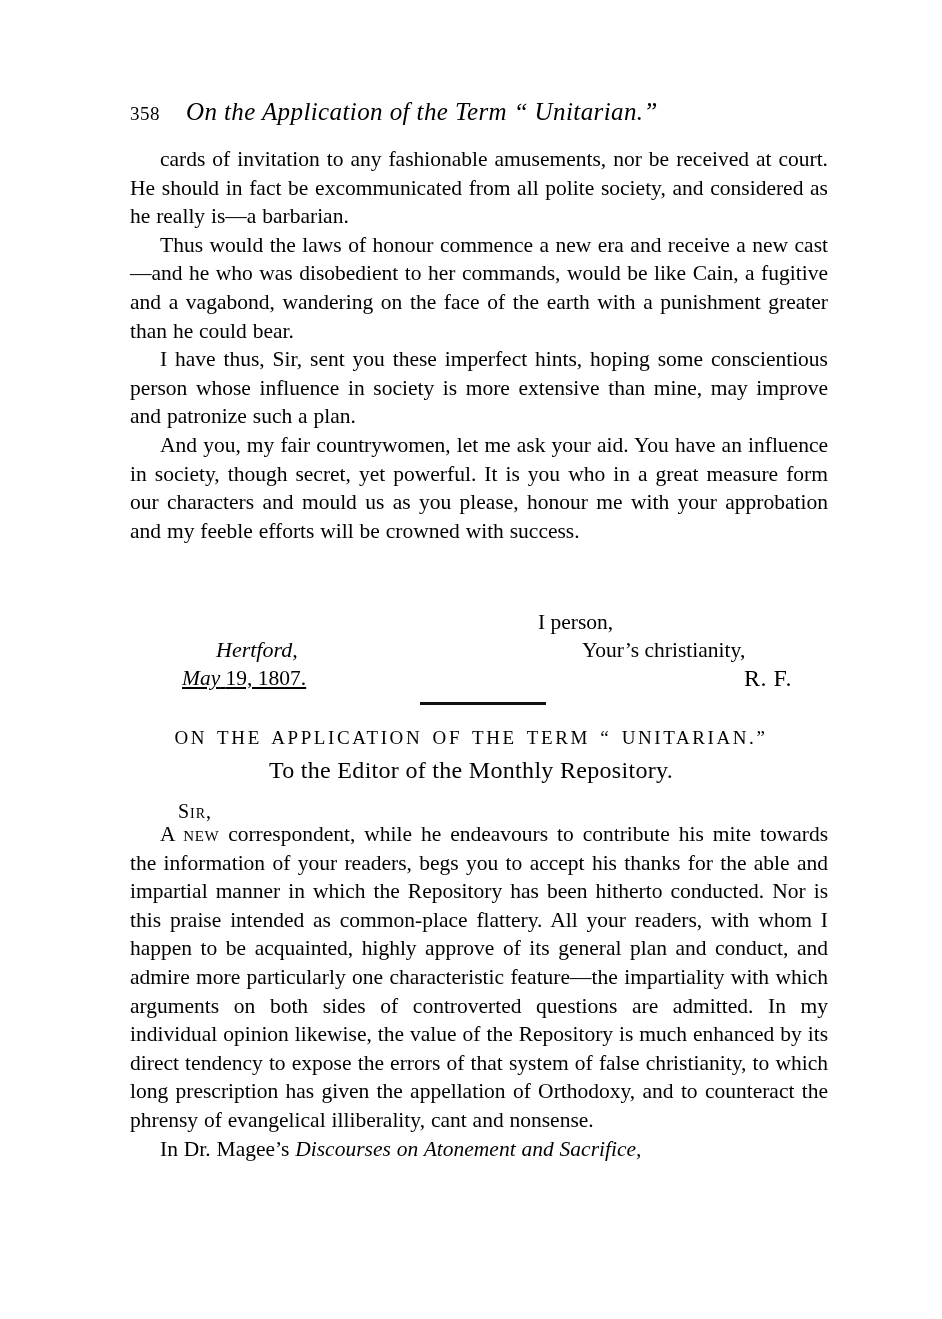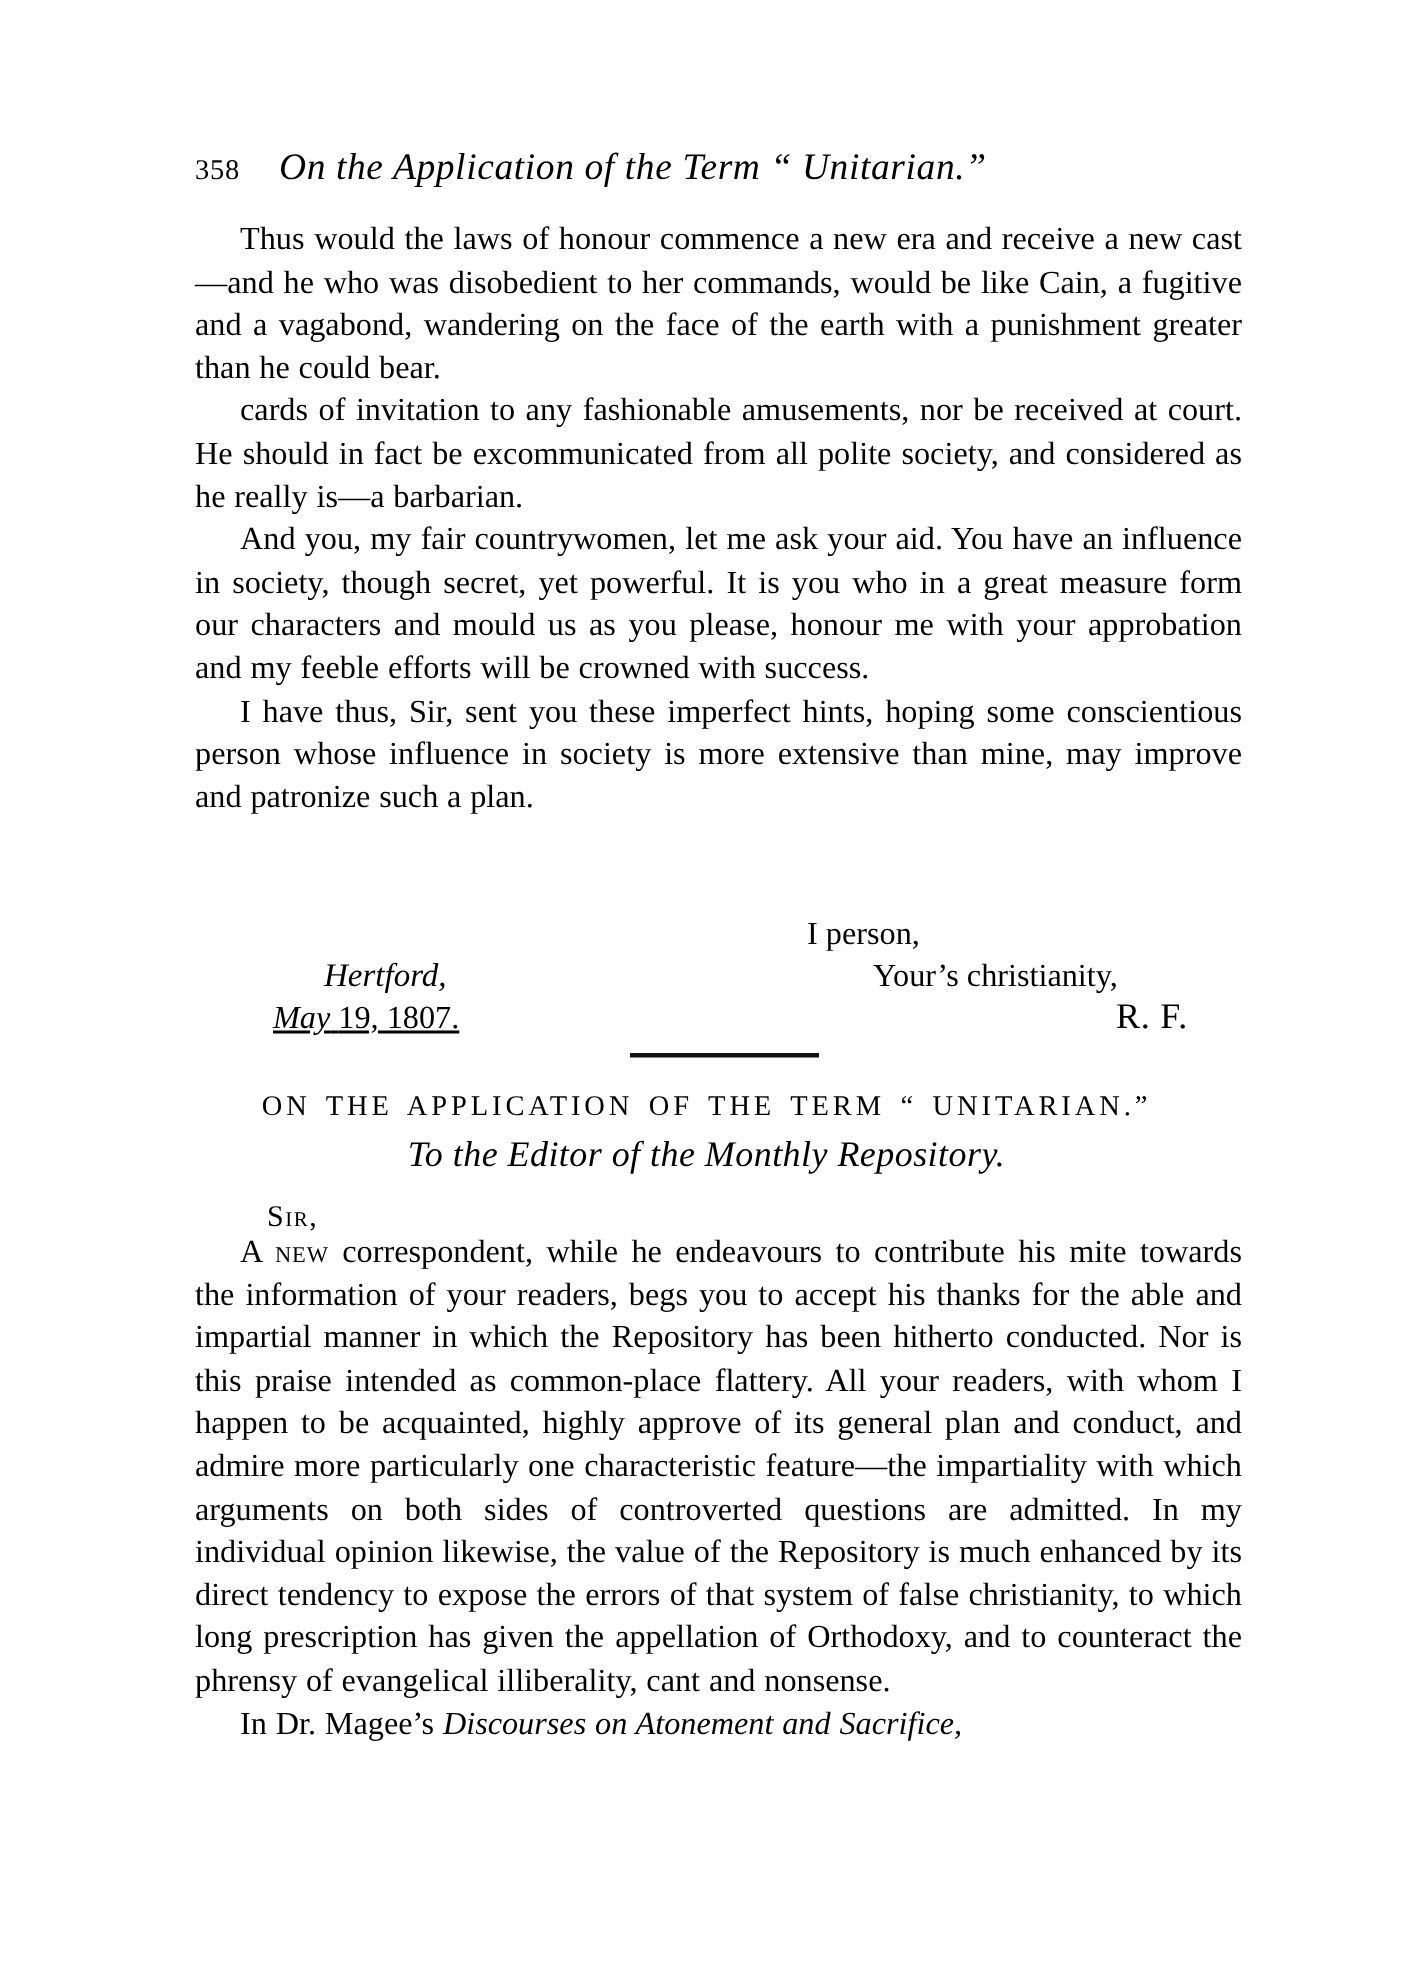--- a/index.html
+++ b/index.html
@@ -145,21 +145,20 @@
     letter-spacing: 2.6px;
     word-spacing: 3px;
     white-space: nowrap;
   }
   .article-sub {
     position: absolute;
     left: 0px;
     top: 757px;
     width: 942px;
     text-align: center;
-    font-style: italic;
     font-size: 24px;
     letter-spacing: 0.3px;
     white-space: nowrap;
   }
 
   .salutation {
     position: absolute;
     left: 178px;
     top: 800px;
     font-size: 20px;
@@ -179,24 +178,24 @@
 <body>
 
 <div class="page">
 
   <div class="running-head">
     <span class="folio">358</span>
     <span class="head-title">On the Application of the Term “ Unitarian.”</span>
   </div>
 
   <div class="column">
+    <p class="para">cards of invitation to any fashionable amusements, nor be received at court. He should in fact be excommunicated from all polite society, and considered as he really is—a barbarian.</p>
     <p class="para">Thus would the laws of honour commence a new era and receive a new cast—and he who was disobedient to her commands, would be like Cain, a fugitive and a vagabond, wandering on the face of the earth with a punishment greater than he could bear.</p>
-    <p class="para">cards of invitation to any fashionable amusements, nor be received at court. He should in fact be excommunicated from all polite society, and considered as he really is—a barbarian.</p>
+    <p class="para">I have thus, Sir, sent you these imperfect hints, hoping some conscientious person whose influence in society is more extensive than mine, may improve and patronize such a plan.</p>
     <p class="para">And you, my fair countrywomen, let me ask your aid. You have an influence in society, though secret, yet powerful. It is you who in a great measure form our characters and mould us as you please, honour me with your approbation and my feeble efforts will be crowned with success.</p>
-    <p class="para">I have thus, Sir, sent you these imperfect hints, hoping some conscientious person whose influence in society is more extensive than mine, may improve and patronize such a plan.</p>
   </div>
 
   <div class="sigblock">
     <span class="sig-remain">I person,</span>
     <span class="sig-yours">Your’s christianity,</span>
     <span class="sig-initials">R. F.</span>
     <span class="sig-place">Hertford,</span>
     <span class="sig-date"><span class="m">May</span> <span>19, 1807.</span></span>
   </div>
 

